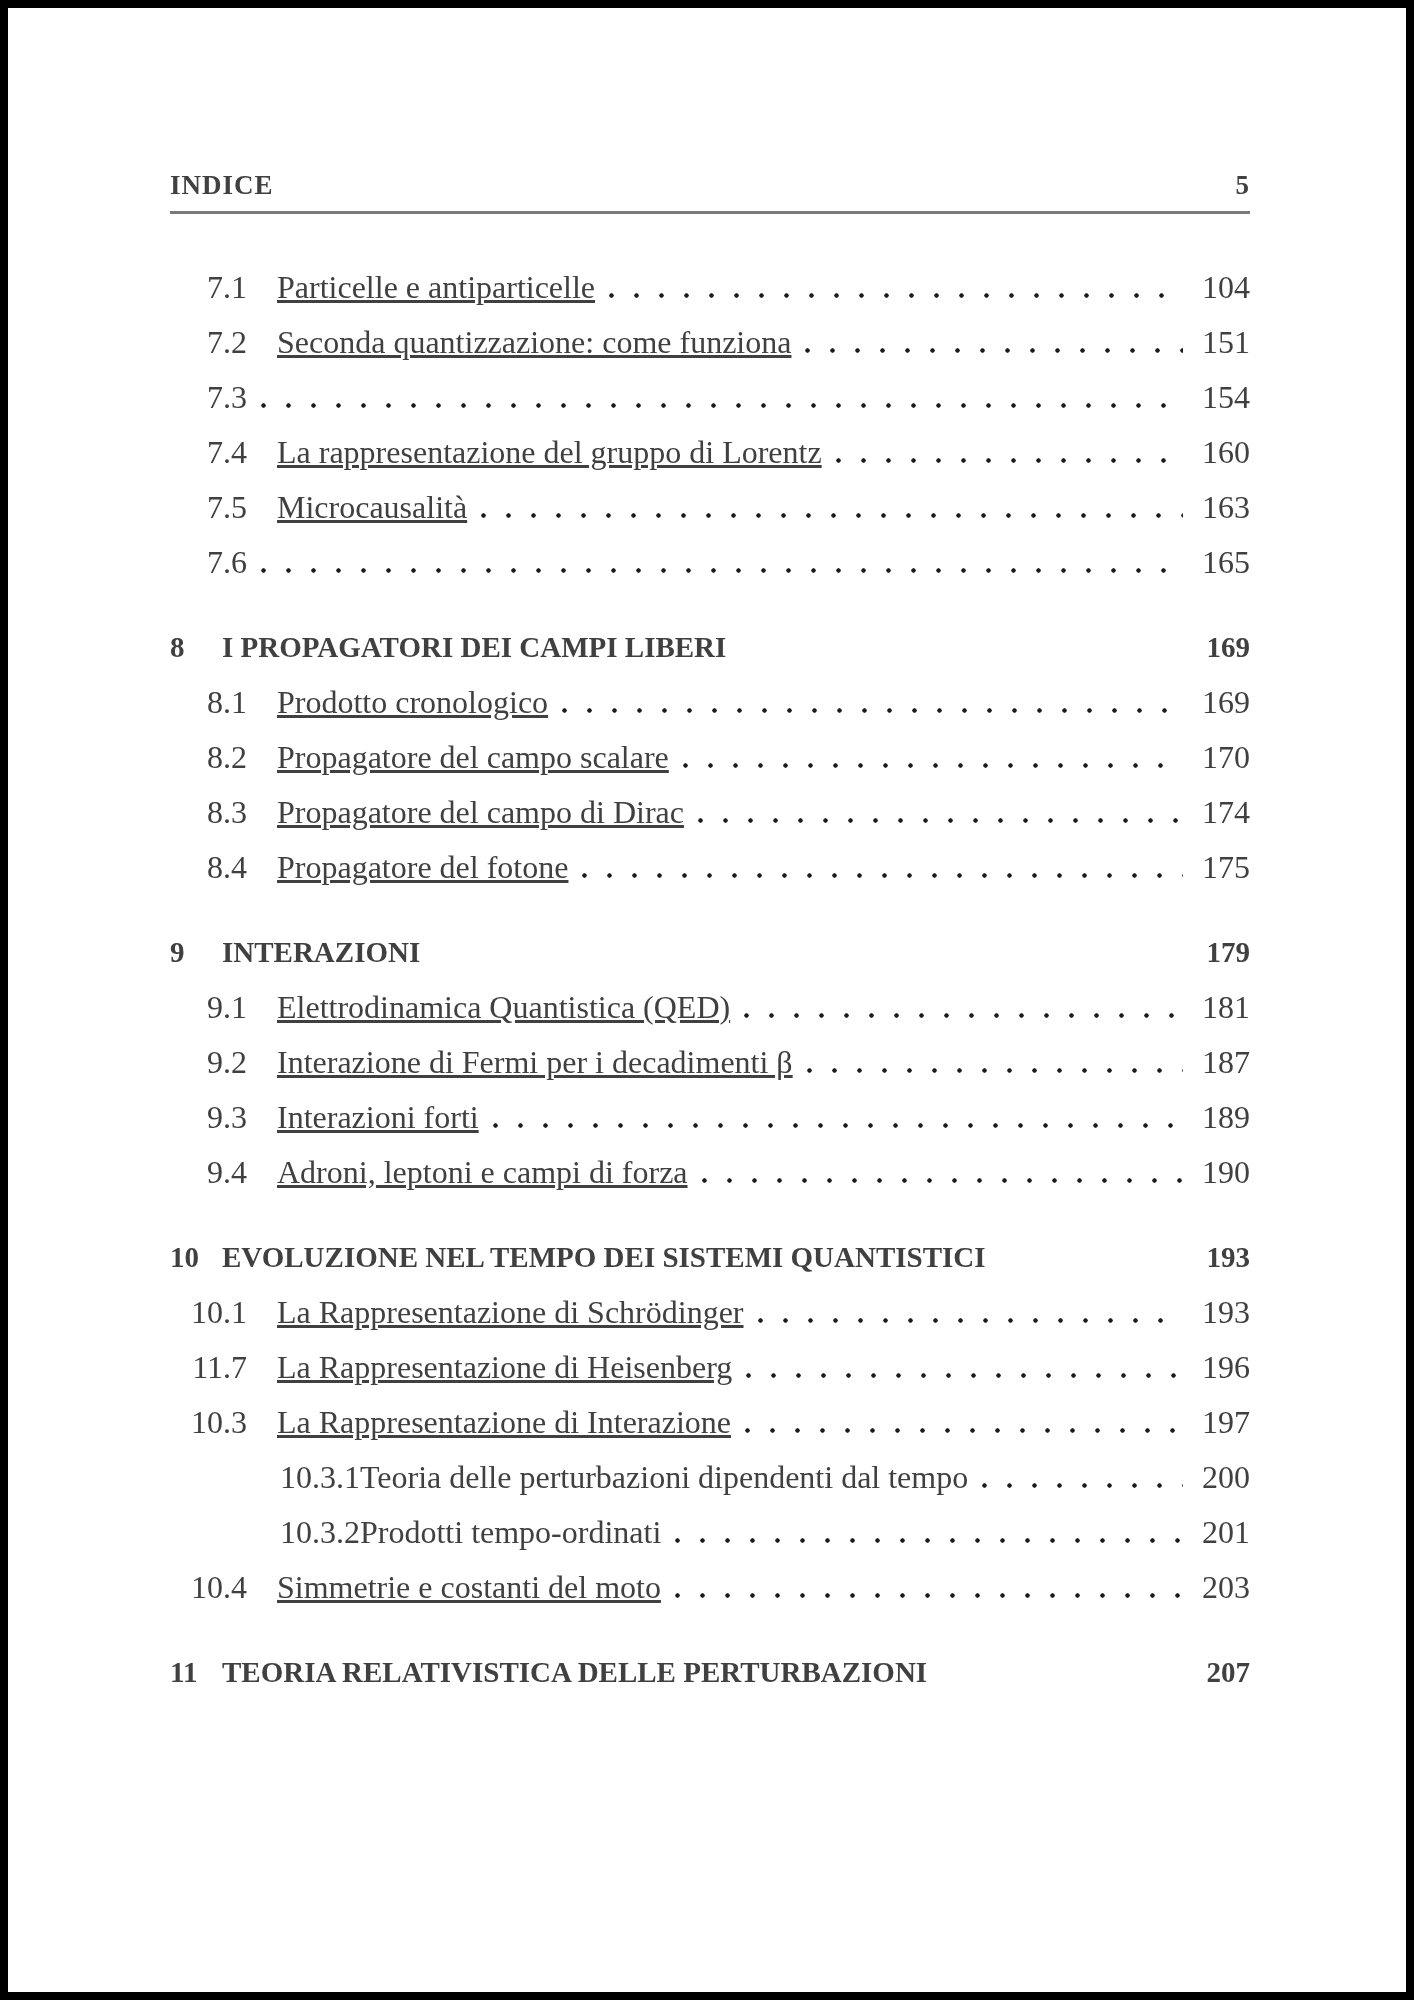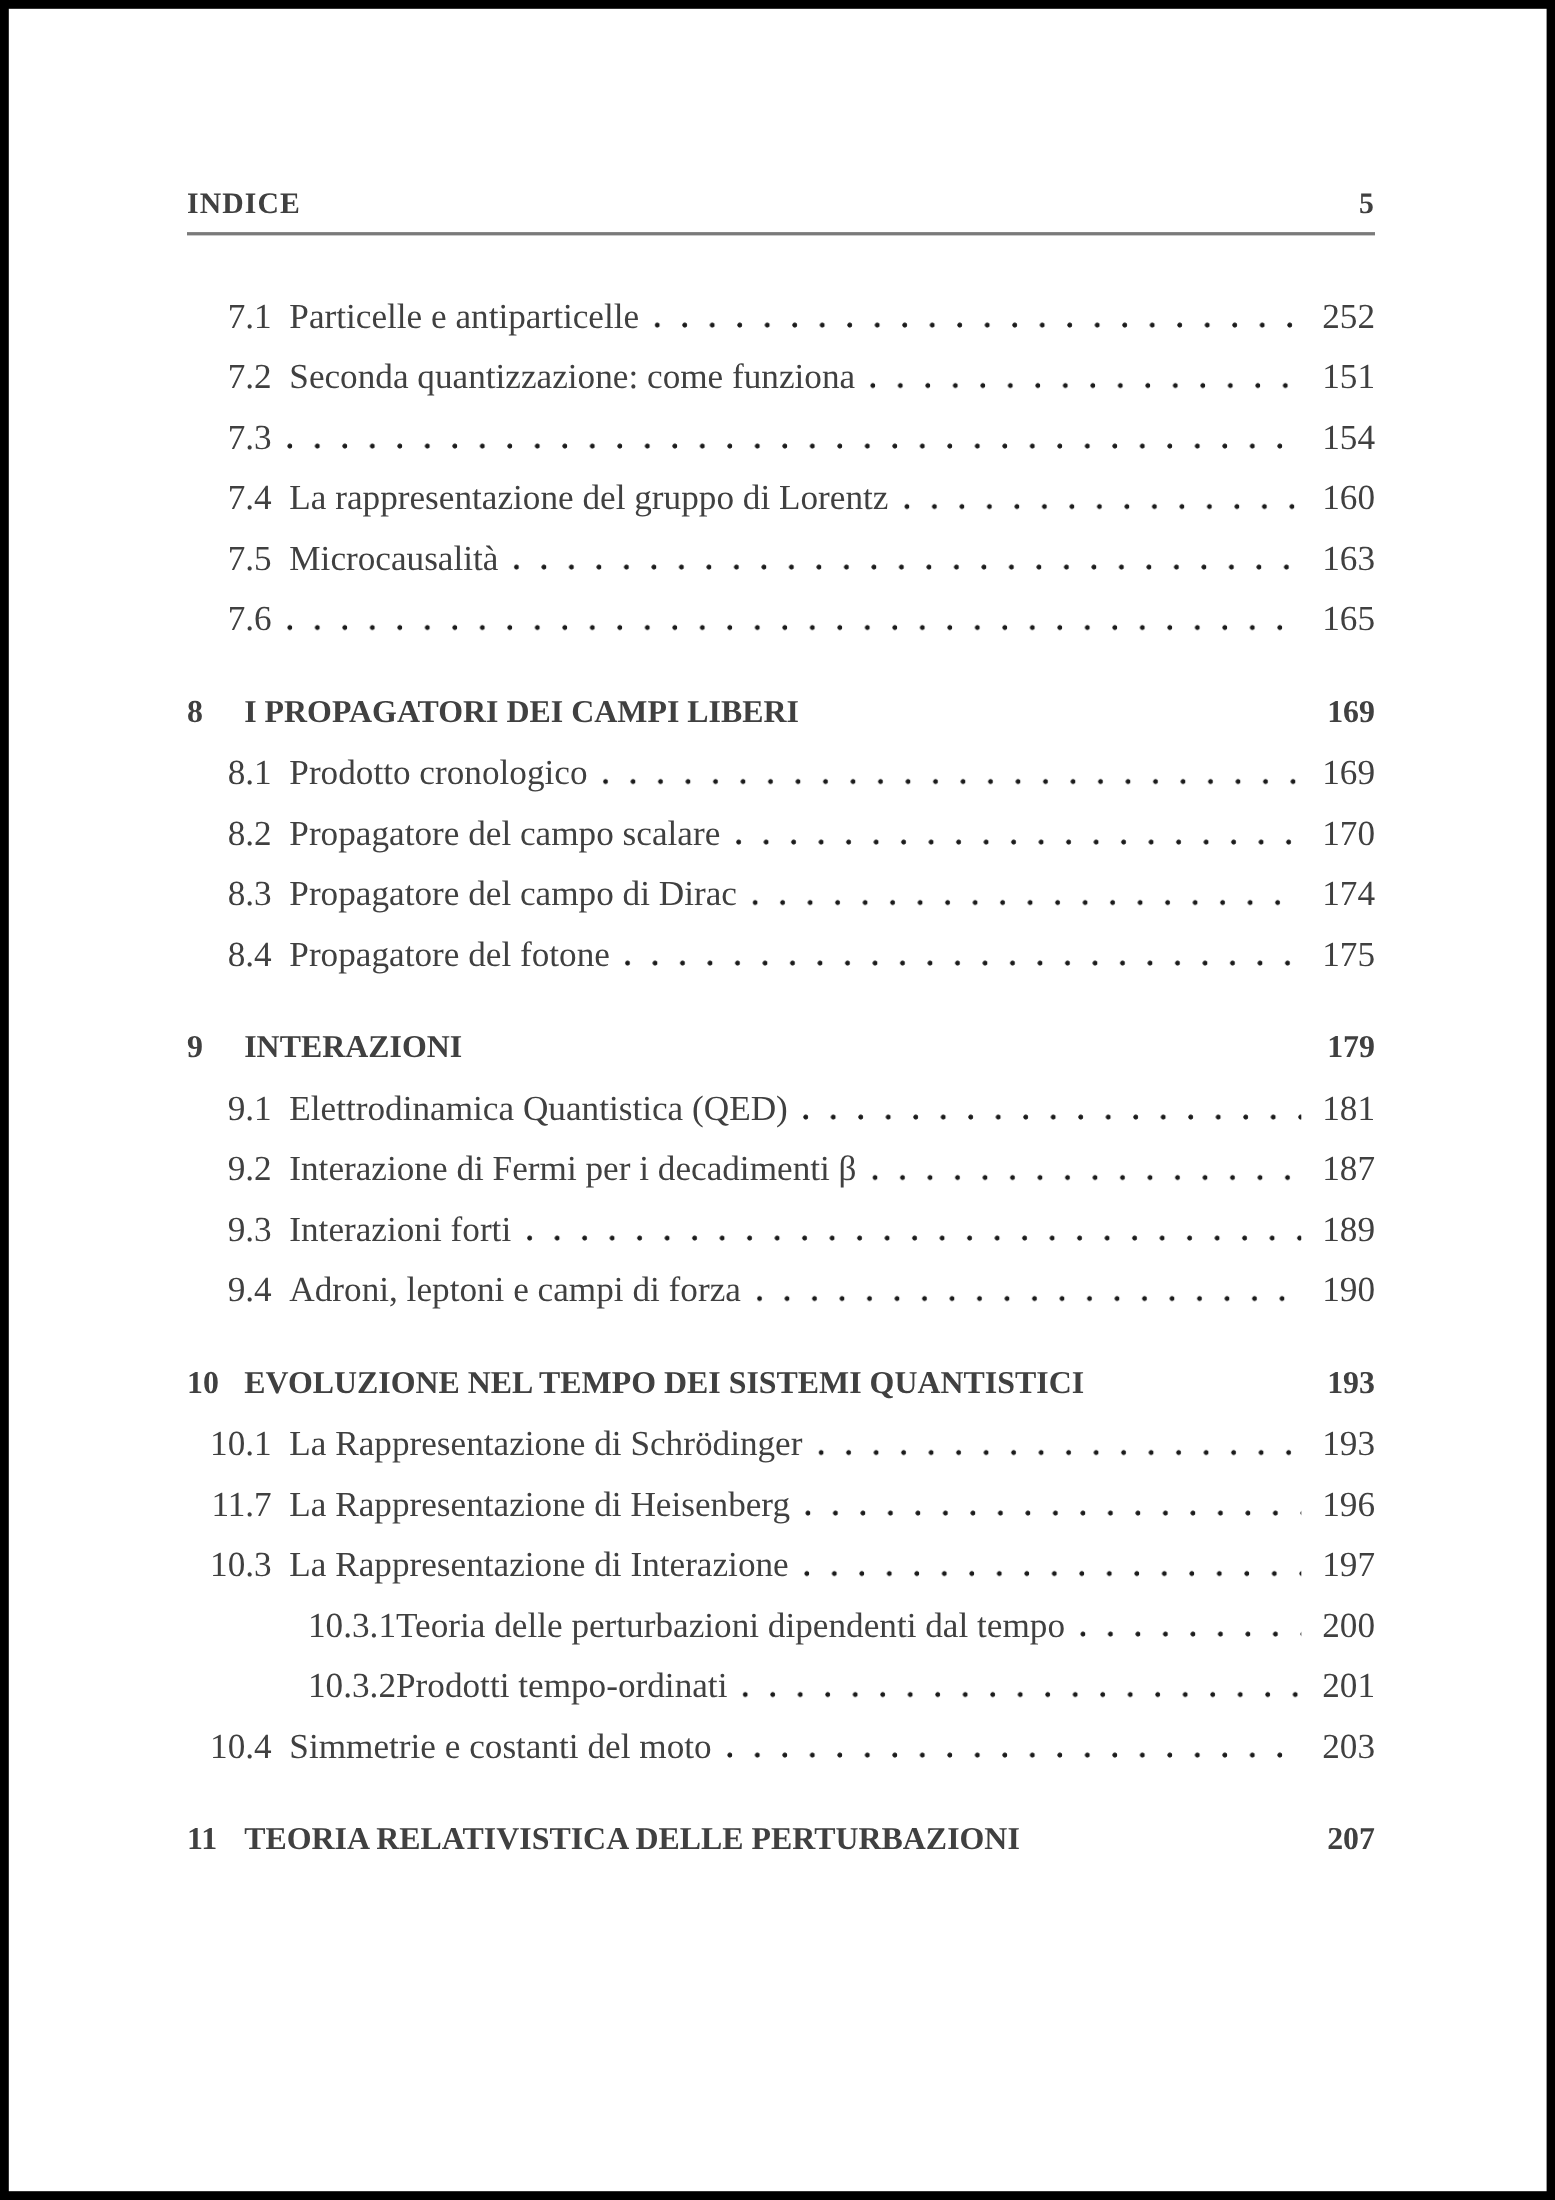--- a/index.html
+++ b/index.html
@@ -65,21 +65,21 @@
     flex: none;
     min-width: 55px;
     text-align: right;
   }
   
   .row.section .num {
     min-width: 77px;
     width: 77px;
     text-align: right;
   }
-  .row.section .title { margin-left: 16px; }
+  .row.section .title { margin-left: 30px; text-decoration: underline; }
   
   .row.chapter {
     font-weight: bold;
     font-size: 29px;
     margin-top: 30px;
   }
   .row.chapter .num {
     min-width: 52px;
     text-align: left;
   }
@@ -101,21 +101,21 @@
       <span>INDICE</span>
       <span>5</span>
     </div>
     <div class="header-rule"></div>
 
     <div class="toc-list">
         <div class="row section">
     <span class="num">7.1</span>
     <span class="title">Particelle e antiparticelle</span>
     <span class="leader"></span>
-    <span class="page-num">252</span>
+    <span class="page-num">104</span>
   </div>
         <div class="row section">
     <span class="num">7.2</span>
     <span class="title">Seconda quantizzazione: come funziona</span>
     <span class="leader"></span>
     <span class="page-num">151</span>
   </div>
         <div class="row section">
     <span class="num">7.3</span>
     <span class="leader"></span>

